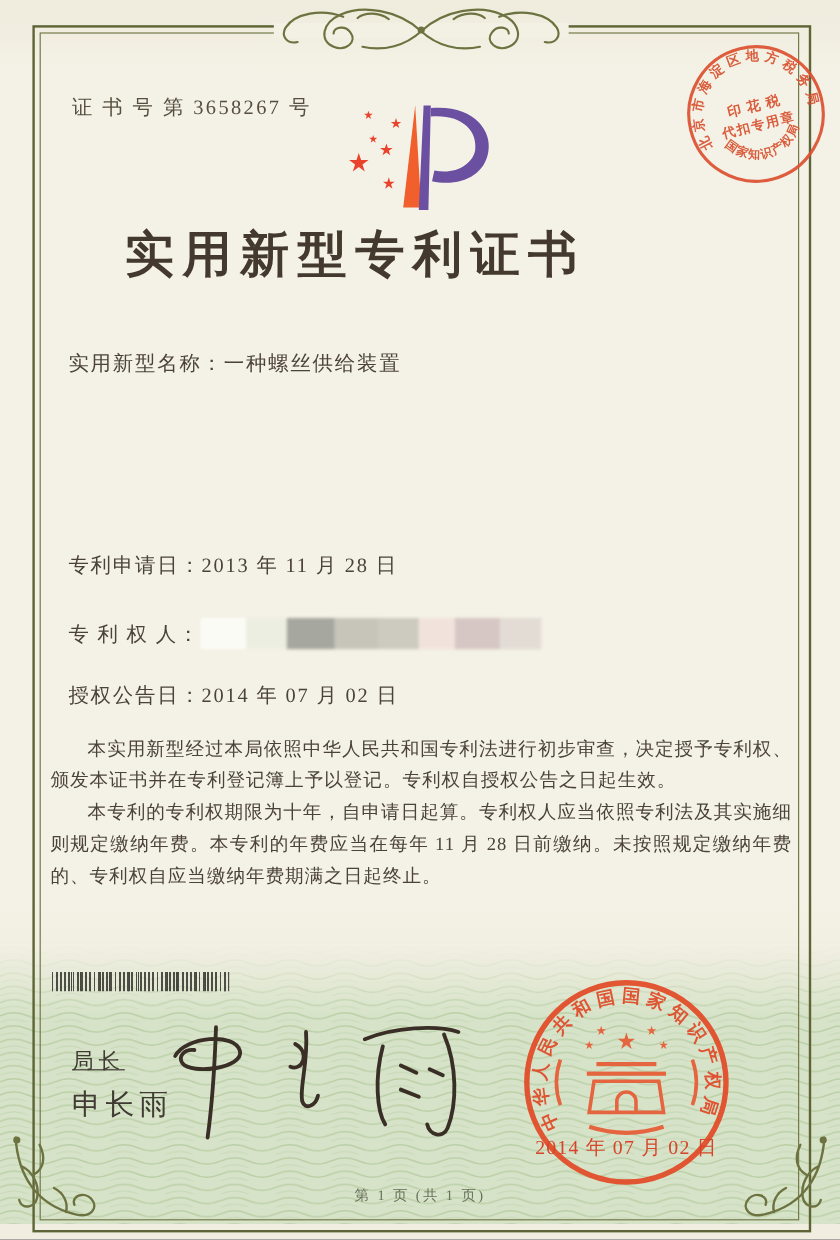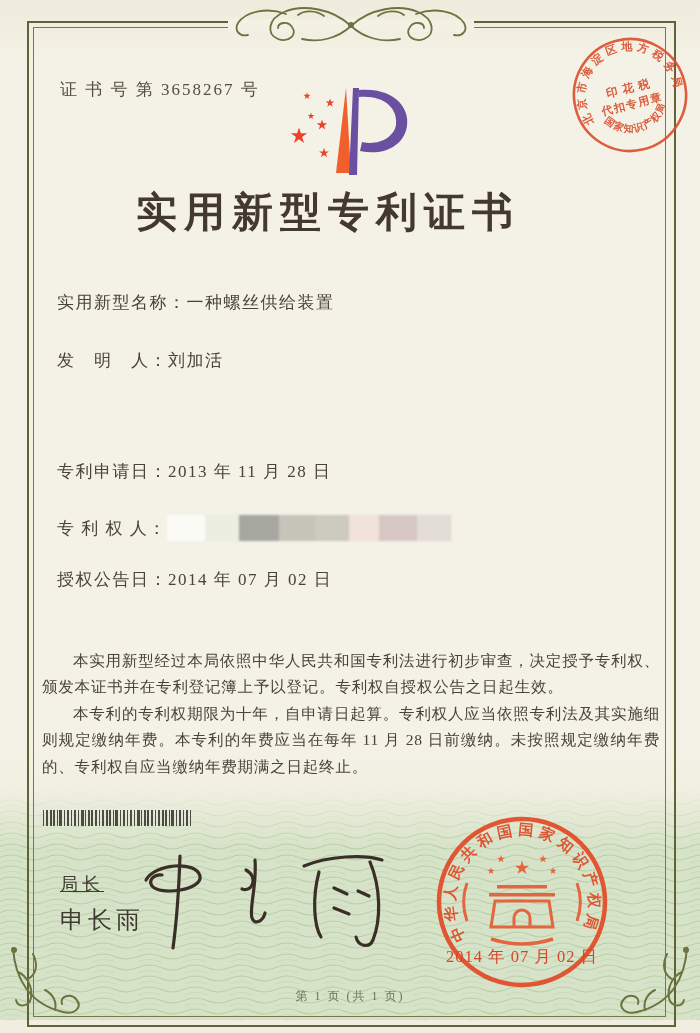--- a/index.html
+++ b/index.html
@@ -16,28 +16,28 @@
     border:1px solid #747a49;z-index:4;pointer-events:none;}
   .ornament{position:absolute;z-index:5;}
   
   .green-band{position:absolute;left:0;top:786px;width:700px;height:234px;z-index:1;}
   .green-band .fade{position:absolute;left:0;top:0;width:700px;height:60px;
     background:linear-gradient(180deg,#f3f0e4 0%,rgba(243,240,228,0) 100%);}
   
   .cert-no{position:absolute;left:60px;top:66px;font-size:17px;color:#564f40;
     letter-spacing:2px;z-index:2;margin-top:12px;}
   .title{position:absolute;left:0;top:185px;width:592px;text-align:center;
-    font-size:41px;font-weight:bold;color:#43392e;letter-spacing:7px;z-index:2;padding-left:32px;}
+    font-size:41px;font-weight:bold;color:#43392e;letter-spacing:7px;z-index:2;}
   .field{position:absolute;left:57px;font-size:17px;color:#4b4339;
     letter-spacing:1.5px;z-index:2;white-space:nowrap;text-align:center;}
   .f0{top:291px}.f1{top:349px}.f2{top:405px}.f3{top:460px}.f4{top:515px}.f5{top:568px}
   .redact{display:inline-flex;height:26px;vertical-align:-7px;filter:blur(1.3px);}
   .redact span{display:inline-block;height:26px;}
   .body-text{position:absolute;left:42px;top:612px;width:618px;z-index:2;
-    font-size:15.5px;line-height:26.4px;color:#4b4339;text-align:justify;letter-spacing:.8px;margin-top:36px;}
+    font-size:15.5px;line-height:26.4px;color:#4b4339;text-align:justify;letter-spacing:.8px;}
   .body-text p{margin:0;text-indent:2em;}
   .barcode{position:absolute;left:43px;top:810px;width:148px;height:16px;z-index:2;opacity:.85;
     background:
       repeating-linear-gradient(90deg,#34322d 0 1.5px,rgba(0,0,0,0) 1.5px 3.5px),
       repeating-linear-gradient(90deg,#2c2a26 0 1px,rgba(0,0,0,0) 1px 8px);}
   .sig-title{position:absolute;left:60px;top:872px;font-size:18px;color:#3f3a32;
     letter-spacing:4px;z-index:2;text-decoration:underline;}
   .sig-name{position:absolute;left:60px;top:904px;font-size:24px;color:#3f3a32;
     letter-spacing:4px;z-index:2;}
   .signature{position:absolute;left:118px;top:848px;z-index:2;}
@@ -143,21 +143,20 @@
       <use href="#star" transform="translate(52,67) scale(5.2)"></use>
     </g>
     <path d="M74,2 L64,87 L79,87 Z" fill="#f05f2c"></path>
     <path d="M81,2 L87,2 L85,89 L77,89 Z" fill="#6b4fa1"></path>
     <path d="M87,4 C122,1 138,22 135,40 C132,61 110,70 88,65 L90,56 C107,60 122,51 124,39 C126,22 112,9 87,11 Z" fill="#6b4fa1"></path>
   </svg>
 
   <div class="title">实用新型专利证书</div>
 
   <div class="field f0"><span>实用新型名称</span><span>：</span><span>一种螺丝供给装置</span></div>
-  <div class="field f1"><span>发　明　人</span><span>：</span><span>刘加活</span></div>
   <div class="field f3"><span>专利申请日</span><span>：</span><span>2013 年 11 月 28 日</span></div>
   <div class="field f4">
     <span>专 利 权 人</span><span>：</span><span class="redact">
         <span style="width:38px;background:#fbfbf6"></span>
         <span style="width:34px;background:#edeee2"></span>
         <span style="width:40px;background:#a6a8a0"></span>
         <span style="width:36px;background:#c7c4ba"></span>
         <span style="width:34px;background:#cdcabf"></span>
         <span style="width:30px;background:#f1e3dc"></span>
         <span style="width:38px;background:#d6c7c4"></span>

